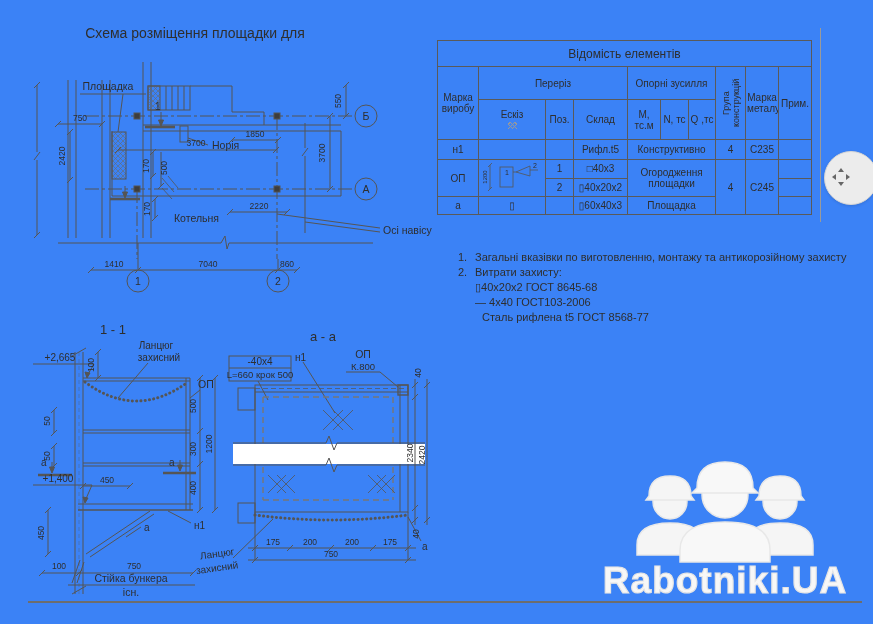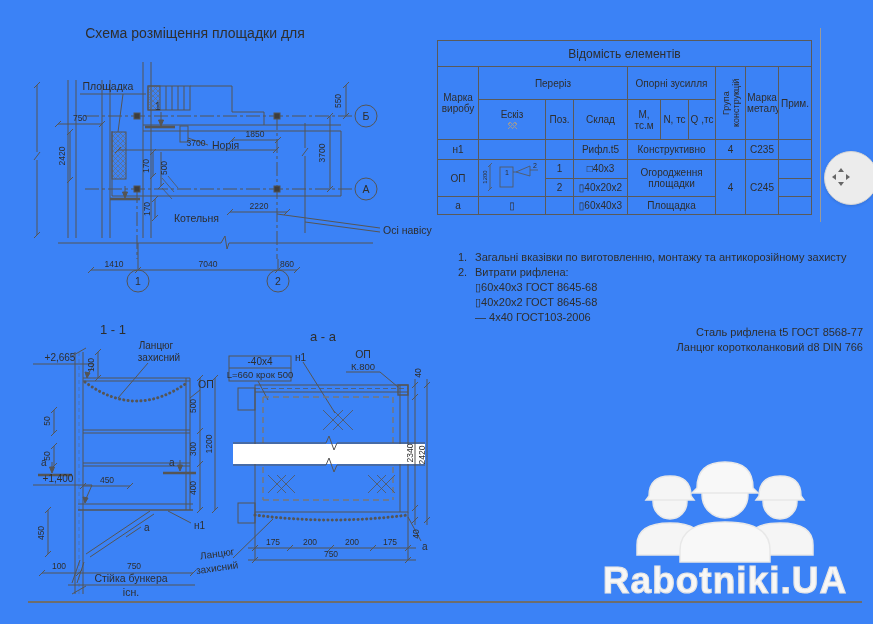--- a/index.html
+++ b/index.html
@@ -21,21 +21,21 @@
   .vert-head{writing-mode:vertical-rl;transform:rotate(180deg);font-size:9px;line-height:10px;
       margin:0 auto;max-height:72px;}
   .hatchmark{display:inline-block;width:9px;height:7px;margin-top:1px;
       background:repeating-linear-gradient(45deg,#999 0 1px,transparent 1px 3px),
                  repeating-linear-gradient(-45deg,#999 0 1px,transparent 1px 3px);}
   
   .notes{left:458px;top:250px;width:405px;font-size:11px;color:#2e2e2e;line-height:15px;}
   .notes .row{display:flex;}
   .notes .num{width:17px;flex:0 0 17px;}
   .notes .ind1{padding-left:17px;}
-  .notes .ind2{padding-left:24px;text-align:right;}
+  .notes .ind2{padding-left:24px;}
   
   .frame-bottom{left:28px;top:601px;width:834px;height:2px;background:#6d6d6d;}
   .frame-right{left:820px;top:28px;width:1px;height:194px;background:#9a9a9a;}
   .float-btn{left:824px;top:151px;width:52px;height:52px;border-radius:50%;
       background:#ececec;border:1px solid #d6d6d6;box-shadow:0 1px 3px rgba(0,0,0,.12);}
   .float-btn svg{position:absolute;left:7px;top:16px;}
   svg text{font-family:"Liberation Sans",sans-serif;}
 </style>
 </head>
 <body>
@@ -288,27 +288,25 @@
       </table>
   </div>
 
   <div class="abs notes">
     <div class="row">
       <span class="num">1.</span>
       <span>Загальні вказівки по виготовленню, монтажу та антикорозійному захисту</span>
     </div>
     <div class="row">
       <span class="num">2.</span>
-      <span>Витрати рифлена:</span>
+      <span>Витрати захисту:</span>
     </div>
-    <div class="ind1">▯60x40x3  ГОСТ 8645-68</div>
     <div class="ind1">▯40x20x2  ГОСТ 8645-68</div>
     <div class="ind1">— 4x40 ГОСТ103-2006</div>
     <div class="ind2">Сталь рифлена t5 ГОСТ 8568-77</div>
-    <div class="ind2">Ланцюг коротколанковий d8 DIN 766</div>
   </div>
 
   <svg class="abs" style="left:28px;top:318px" width="210" height="290" viewBox="0 0 210 290">
     <g stroke="#555" stroke-width="1" fill="none">
 
       <line x1="47" y1="34" x2="47" y2="276"></line>
         <line x1="55" y1="34" x2="55" y2="276"></line>
       <line x1="51" y1="34" x2="51" y2="276" stroke-dasharray="4,3" stroke-width="0.6" stroke-opacity="0.6"></line>
       <polyline points="44,38 58,30"></polyline>
         <polyline points="44,276 58,268"></polyline>

